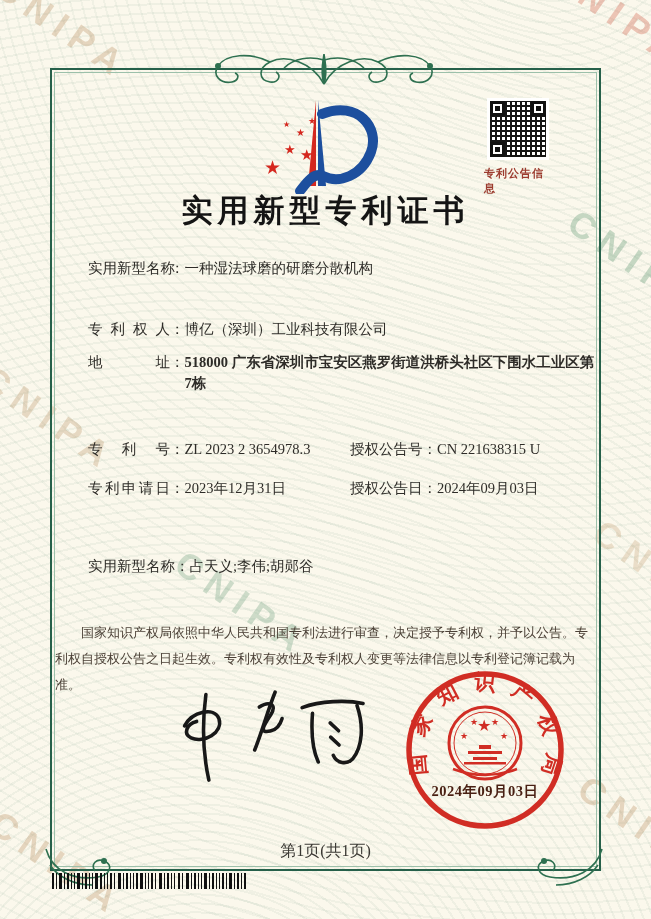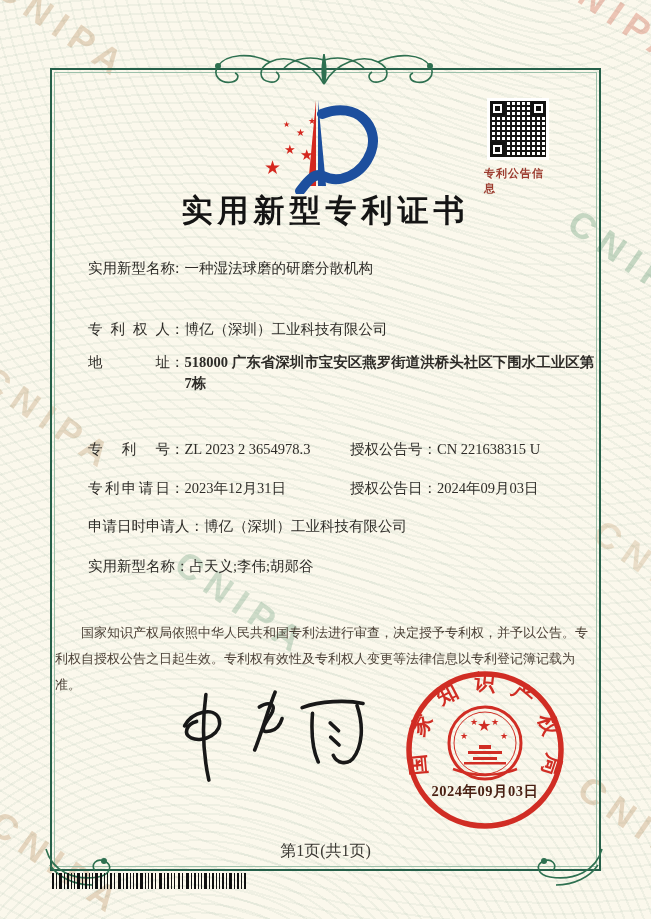--- a/index.html
+++ b/index.html
@@ -125,23 +125,20 @@
     <span class="jlabel">地址</span><span>：</span><span class="addr-val">518000 广东省深圳市宝安区燕罗街道洪桥头社区下围水工业区第7栋</span>
   </div>
   <div class="row" style="top:439px">
     <span class="jlabel">专利号</span><span>：</span><span>ZL 2023 2 3654978.3</span>
     <span class="col2"><span>授权公告号</span><span>：</span><span>CN 221638315 U</span></span>
   </div>
   <div class="row" style="top:478px">
     <span class="jlabel">专利申请日</span><span>：</span><span>2023年12月31日</span>
     <span class="col2"><span>授权公告日</span><span>：</span><span>2024年09月03日</span></span>
   </div>
-  <div class="row" style="top:516px">
-    <span>申请日时申请人</span><span>：</span><span>博亿（深圳）工业科技有限公司</span>
-  </div>
   <div class="row" style="top:556px">
     <span>实用新型名称</span><span>：</span><span>占天义;李伟;胡郧谷</span>
   </div>
 
   <div class="statement">
     <span>国家知识产权局依照中华人民共和国专利法进行审查，决定授予专利权，并予以公告。</span><span>专利权自授权公告之日起生效。专利权有效性及专利权人变更等法律信息以专利登记簿记载为准。</span>
   </div>
 
 
   <svg class="abs" style="left:162px;top:678px;transform:rotate(-2deg)" width="225" height="112" viewBox="0 0 220 110">

